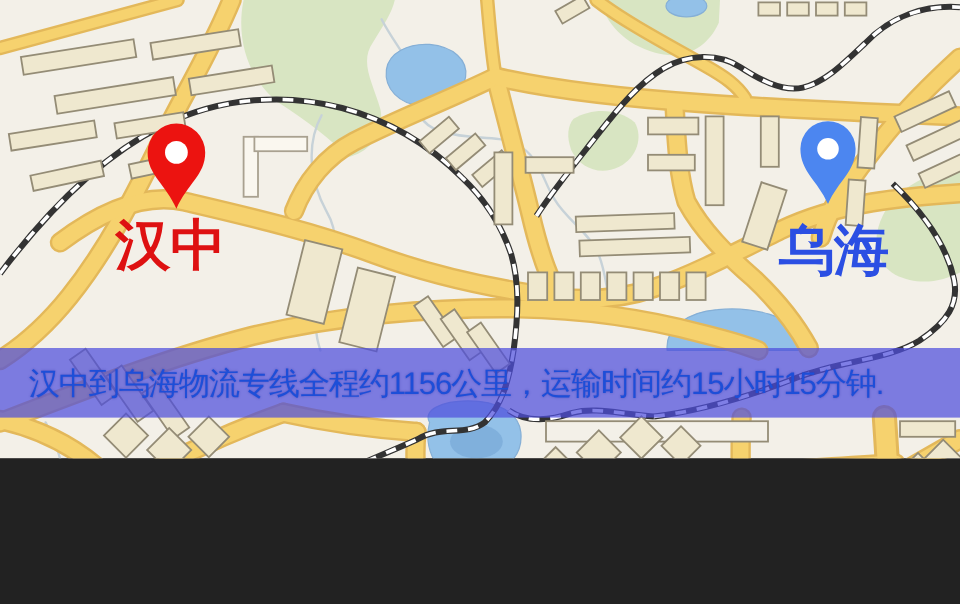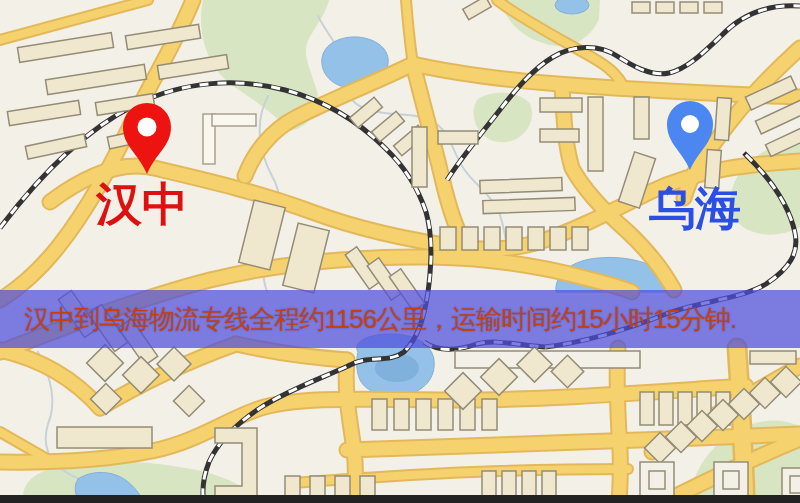--- a/index.html
+++ b/index.html
@@ -1,17 +1,17 @@
 <!DOCTYPE html>
 <html><head>
 <meta charset="utf-8">
 <style>
   html,body{margin:0;padding:0;background:#222;}
   .stage{
-    position:relative;width:800px;height:495px;overflow:hidden;
+    position:relative;width:800px;height:382px;overflow:hidden;
     background:#F3F0E8;font-family:"Liberation Sans",sans-serif;
   }
   .stage svg{position:absolute;left:0;top:0;}
   .park{fill:#D8E5C2;stroke:none;}
   .water{fill:#93C1E8;stroke:#85AFD6;stroke-width:1;}
   .river{fill:none;stroke:#C7D2D8;stroke-width:2;stroke-linecap:round;}
   .casing path,.casing use{fill:none;stroke:#E3B85A;stroke-linecap:round;stroke-linejoin:round;}
   .roadfill path,.roadfill use{fill:none;stroke:#F6D26E;stroke-linecap:round;stroke-linejoin:round;}
   .casing .minor{stroke-width:12;} .roadfill .minor{stroke-width:8;}
   .casing .major{stroke-width:17;} .roadfill .major{stroke-width:13;}
@@ -21,21 +21,21 @@
   .b{fill:#EFE8CF;stroke:#948C76;stroke-width:1.5;}
   .bw{fill:#FAF7EF;stroke:#A9A190;stroke-width:1.5;}
   .bo{fill:#F3F0E8;stroke:#948C76;stroke-width:1.5;}
   .city-label{font-weight:bold;font-size:46px;text-anchor:middle;font-family:"Liberation Sans",sans-serif;}
   .banner{
     position:absolute;left:0;top:290px;width:800px;height:58px;
     background:rgba(77,78,221,0.72);
     display:flex;align-items:center;padding-left:24px;box-sizing:border-box;
   }
   .banner span{
-    color:#c2410c;font-size:26px;letter-spacing:-1px;white-space:nowrap;
+    color:#1d4ed8;font-size:26px;letter-spacing:-1px;white-space:nowrap;
     text-shadow:0 0 2px rgba(40,40,150,0.45);
   }
 </style>
 </head>
 <body>
 
 <div class="stage">
   <svg width="800" height="503" viewBox="0 0 800 503">
     <defs>
       <path id="p1" d="M0,40 L148,0"></path>

